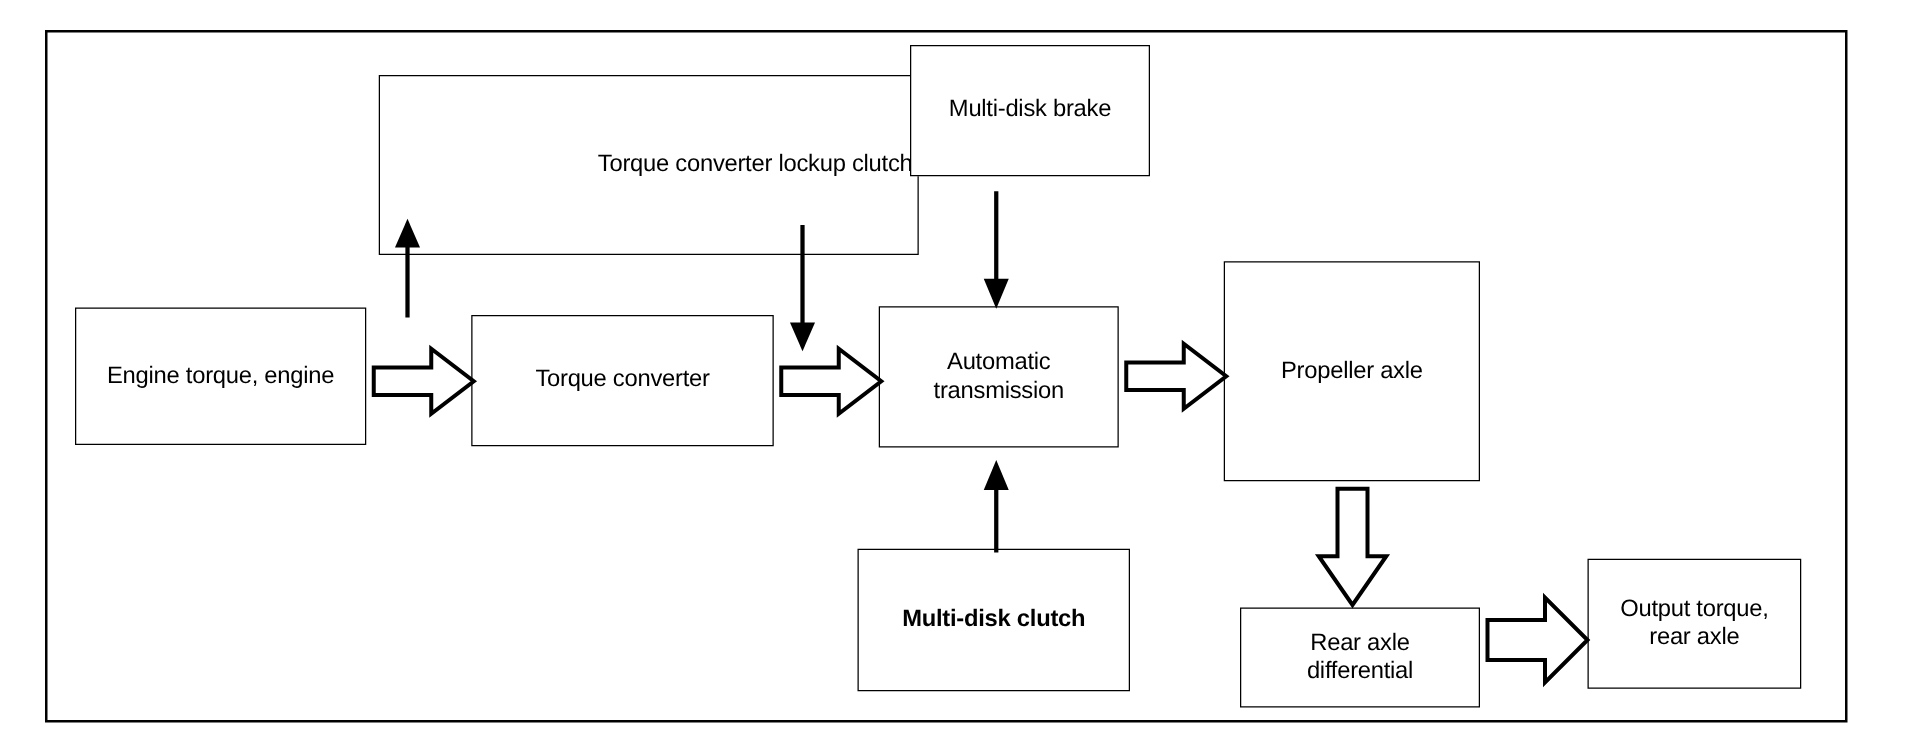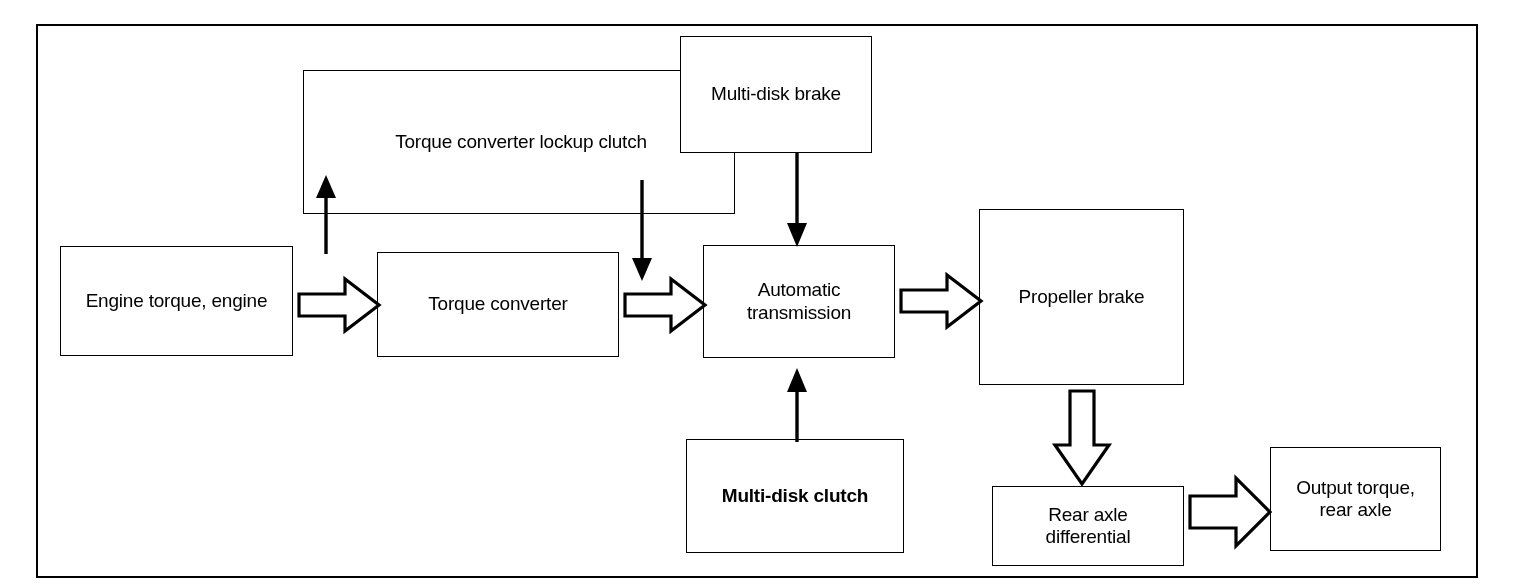--- a/index.html
+++ b/index.html
@@ -62,43 +62,43 @@
     stroke: none;
   }
 </style>
 </head>
 <body>
 
 <div id="canvas">
 
   <div class="frame" style="left:36px; top:24px; width:1442px; height:554px;"></div>
 
-  <div class="node" style="left:303px; top:60px; width:432px; height:144px; justify-content:center; padding-left:8px;margin-top:10px;">
+  <div class="node" style="left:303px; top:60px; width:432px; height:144px; justify-content:flex-end; padding-left:8px;">
     <span class="label">Torque converter lockup clutch</span>
   </div>
 
-  <div class="node" style="left:680px; top:36px; width:192px; height:117px;">
+  <div class="node" style="left:728px; top:36px; width:192px; height:105px;">
     <span class="label">Multi-disk brake</span>
   </div>
 
   <div class="node" style="left:377px; top:252px; width:242px; height:105px;">
     <span class="label">Torque converter</span>
   </div>
 
   <div class="node" style="left:60px; top:246px; width:233px; height:110px;">
     <span class="label">Engine torque, engine</span>
   </div>
 
   <div class="node" style="left:703px; top:245px; width:192px; height:113px;">
     <span class="label">Automatic
 transmission</span>
   </div>
 
   <div class="node" style="left:979px; top:209px; width:205px; height:176px;">
-    <span class="label">Propeller brake</span>
+    <span class="label">Propeller axle</span>
   </div>
 
   <div class="node" style="left:686px; top:439px; width:218px; height:114px;font-weight:bold;">
     <span class="label">Multi-disk clutch</span>
   </div>
 
   <div class="node" style="left:992px; top:486px; width:192px; height:80px;">
     <span class="label">Rear axle
 differential</span>
   </div>

